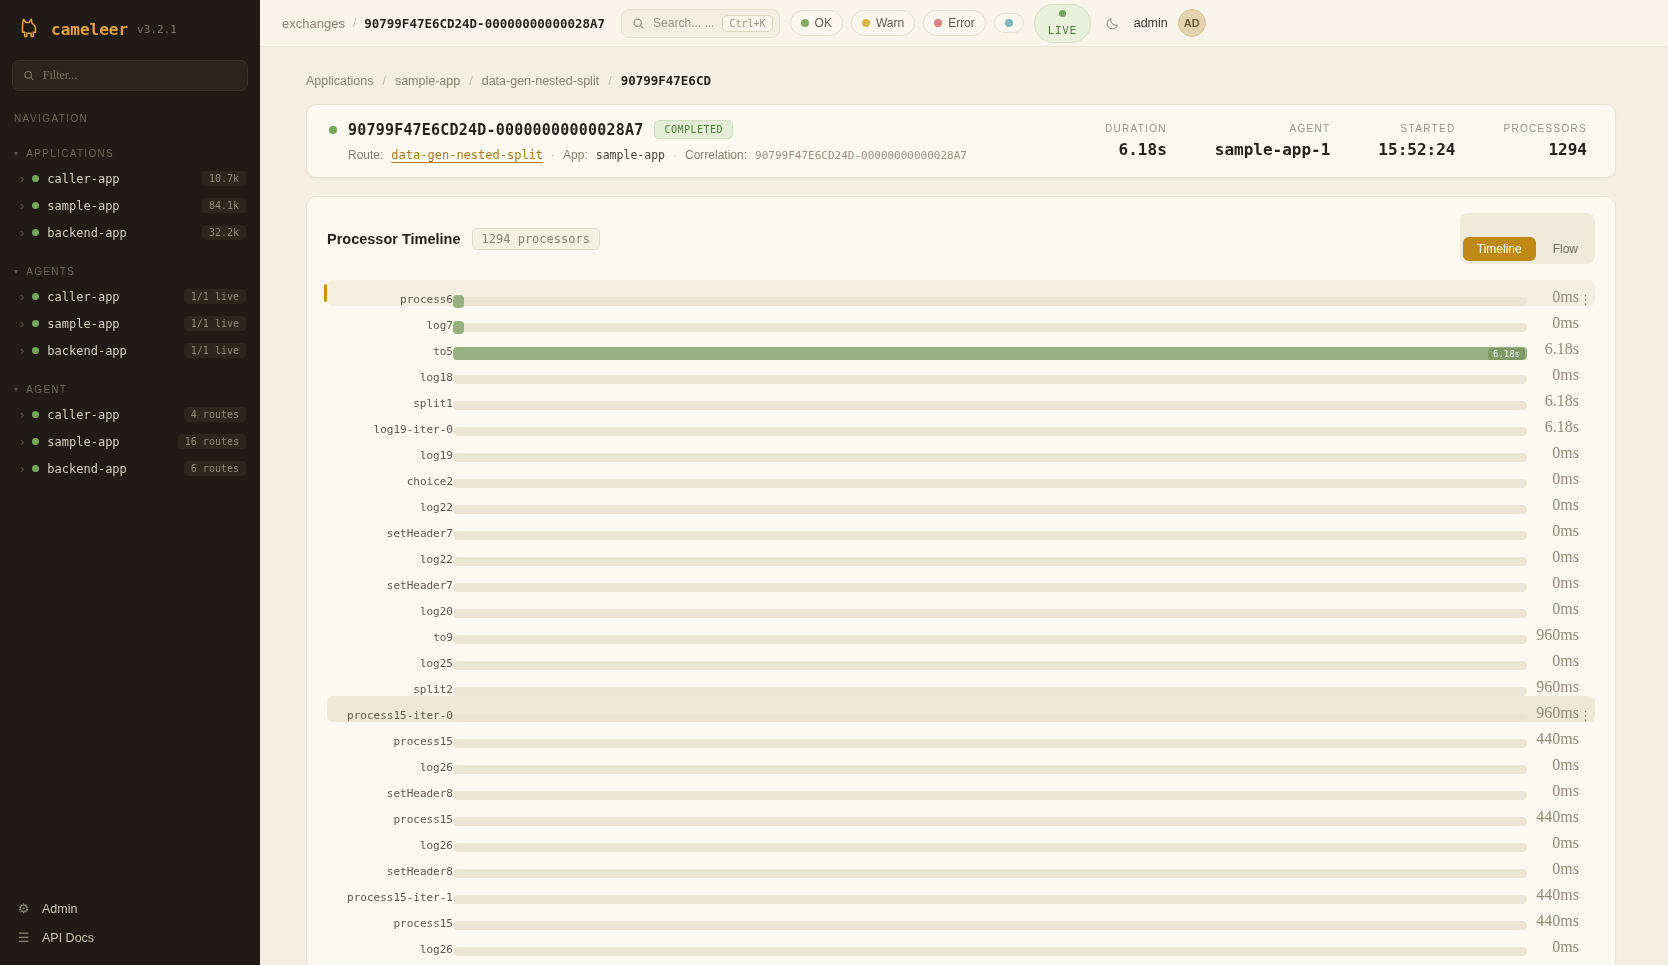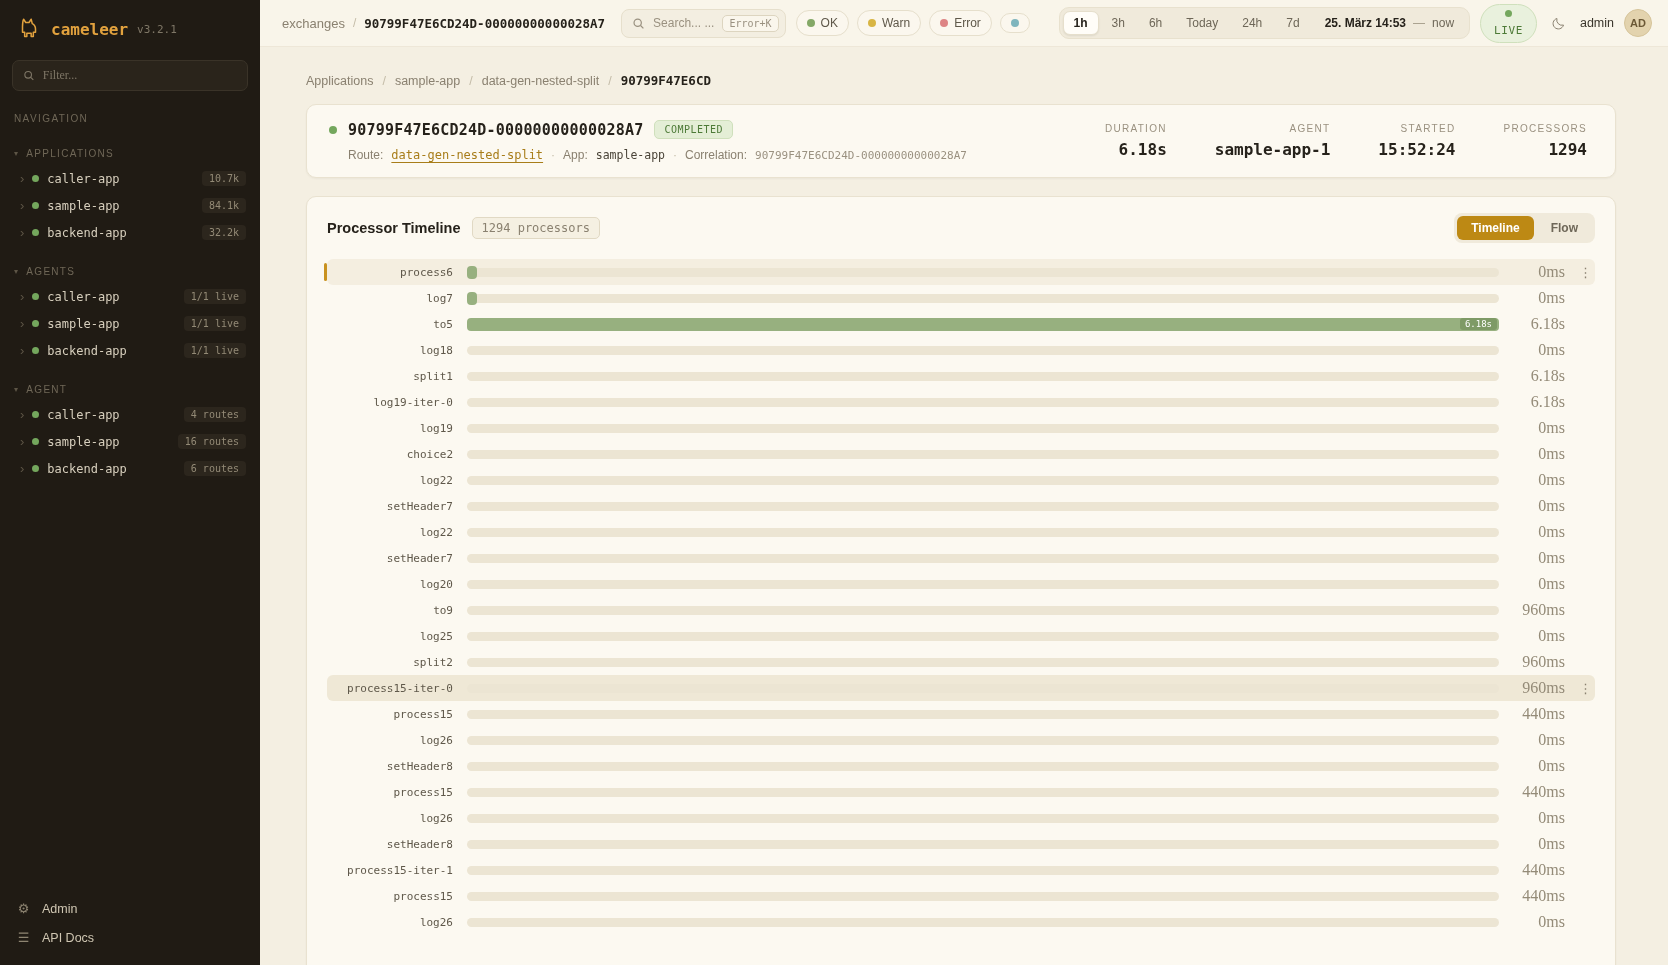--- a/index.html
+++ b/index.html
@@ -74,25 +74,25 @@
   .ex-stats { display:flex; gap:48px; padding-right:6px; }
   .stat { text-align:right; }
   .stat-label { font-size:10px; letter-spacing:1.3px; color:#9a9180; margin-bottom:6px; }
   .stat-value { font-family:"DejaVu Sans Mono",monospace; font-size:16px; font-weight:bold; color:#26221b; }
 
   .timeline-card { padding:16px 20px; height:800px; }
   .tl-header { display:flex; align-items:center; gap:11px; margin-bottom:16px; }
   .tl-title { font-size:14.5px; font-weight:bold; color:#26221b; }
   .tl-chip { font-family:"DejaVu Sans Mono",monospace; font-size:12px; color:#8a8170; border:1px solid #e1d9c4; background:#f5f0e2; border-radius:5px; padding:3px 9px; }
   .view-toggle { margin-left:auto; display:flex; background:#f0eadb; border-radius:8px; padding:3px; gap:3px; }
-  .view-btn { border:none; font-size:12px; padding:5px 14px; border-radius:6px; cursor:pointer; color:#6e6758; background:transparent; font-weight:bold; }
+  .view-btn { border:none; font-size:12px; padding:5px 14px; border-radius:6px; cursor:pointer; color:#6e6758; background:transparent; font-weight:normal;margin-top:21px; }
   .view-btn.active { background:#bd8914; color:#fff; }
 
   .t-rows { display:flex; flex-direction:column; }
-  .t-row { display:flex; align-items:center; gap:14px; height:26px; border-radius:6px; position:relative; padding:0 4px; cursor:pointer; }
+  .t-row { display:flex; align-items:flex-end; gap:0; height:26px; border-radius:6px; position:relative; padding:0 4px; cursor:pointer; }
   .t-row.hl { background:#efe8d6; }
   .t-row.sel { background:#f4eee0; }
   .t-row.sel::before { content:""; position:absolute; left:-3px; top:4px; bottom:4px; width:3px; border-radius:3px; background:#c9921f; }
   .t-name { width:122px; text-align:right; font-family:"DejaVu Sans Mono",monospace; font-size:11px; color:#5f584a; flex:none; white-space:nowrap; }
   .t-track { flex:1; height:9px; background:#ece5d3; border-radius:5px; position:relative; }
   .t-bar { position:absolute; left:0; top:-2px; height:13px; background:#97b07f; border-radius:4px; display:flex; align-items:center; justify-content:flex-end; }
   .t-bar-label { font-family:"DejaVu Sans Mono",monospace; font-size:9px; color:#fff; background:#7e9a66; border-radius:3px; padding:1px 5px; margin-right:2px; }
   .t-dur { width:52px; text-align:right; font-family:Liberation Serif, serif; font-size:16px; color:#948b78; flex:none; }
   .kebab { width:12px; color:#8a8170; font-size:13px; text-align:center; cursor:pointer; line-height:1; }
   .kebab.hidden { visibility:hidden; }
@@ -214,56 +214,41 @@
       <span class="tb-crumb-sep">/</span>
       <span class="tb-crumb-id">90799F47E6CD24D-00000000000028A7</span>
     </div>
 
     <div class="search-pill">
       <svg width="13" height="13" viewBox="0 0 16 16">
         <circle cx="7" cy="7" r="4.5" fill="none" stroke="currentColor" stroke-width="1.5"></circle>
         <line x1="10.5" y1="10.5" x2="14" y2="14" stroke="currentColor" stroke-width="1.5"></line>
       </svg>
       <span class="search-text">Search... ...</span>
-      <span class="kbd">Error+K</span>
+      <span class="kbd">Ctrl+K</span>
     </div>
 
     <div id="filter-pills" class="pills">
         <button class="pill">
           <span class="dot" style="background: rgb(132, 168, 103);"></span>
           <span class="pill-label">OK</span>
         </button>
         <button class="pill">
           <span class="dot" style="background: rgb(216, 181, 68);"></span>
           <span class="pill-label">Warn</span>
         </button>
         <button class="pill">
           <span class="dot" style="background: rgb(221, 132, 132);"></span>
           <span class="pill-label">Error</span>
         </button>
         <button class="pill">
           <span class="dot" style="background: rgb(127, 181, 189);"></span>
         </button>
       </div>
 
-    <div class="range-group">
-      <div id="range-buttons" style="display:flex;gap:2px;">
-          <button class="range-btn active">1h</button>
-          <button class="range-btn">3h</button>
-          <button class="range-btn">6h</button>
-          <button class="range-btn">Today</button>
-          <button class="range-btn">24h</button>
-          <button class="range-btn">7d</button>
-        </div>
-      <div class="range-date">
-        <span>25. März 14:53</span>
-        <span class="range-sep">—</span>
-        <span class="range-now">now</span>
-      </div>
-    </div>
 
     <button class="live-pill">
       <span class="dot green"></span>
       <span>LIVE</span>
     </button>
 
     <button class="moon-btn">
       <svg width="15" height="15" viewBox="0 0 24 24">
         <path d="M20 14.5A8.5 8.5 0 0 1 9.5 4a8.5 8.5 0 1 0 10.5 10.5z" fill="none" stroke="#8a8170" stroke-width="1.6"></path>
       </svg>

